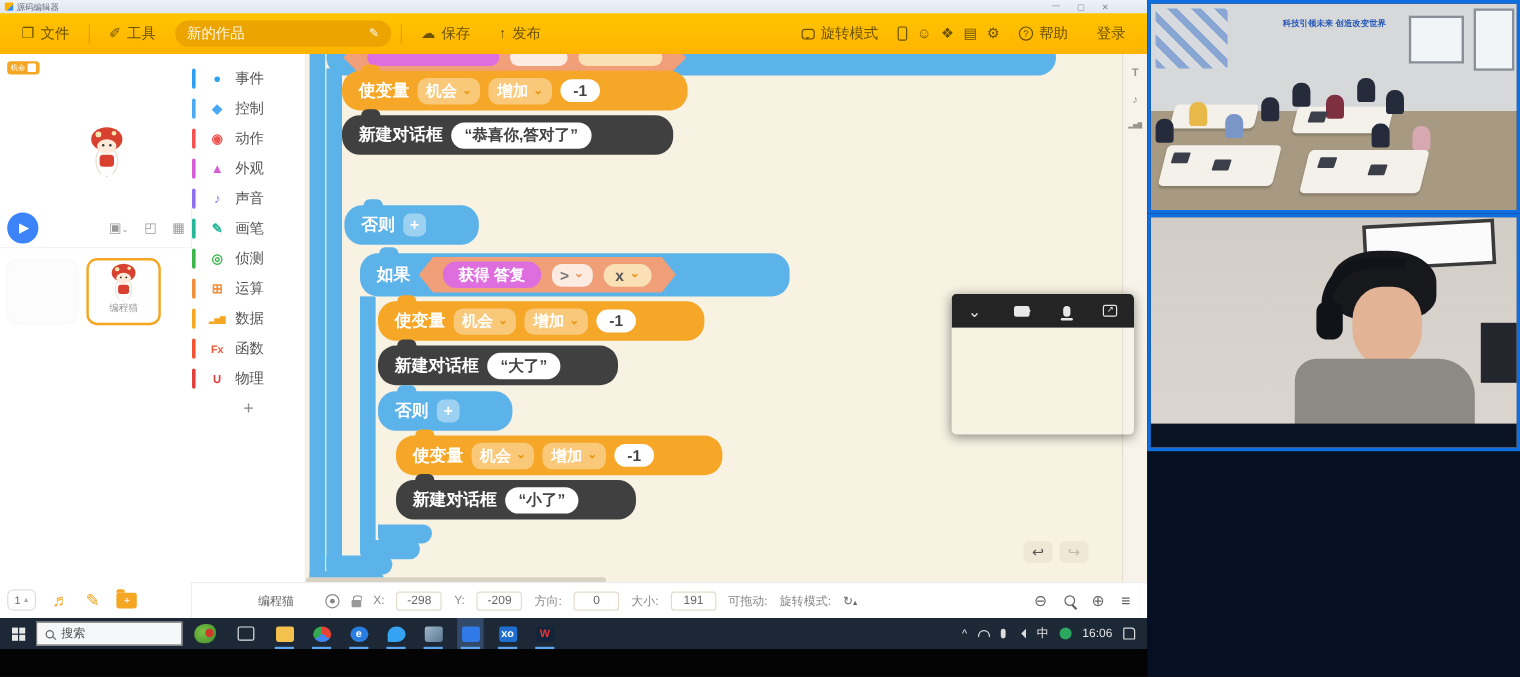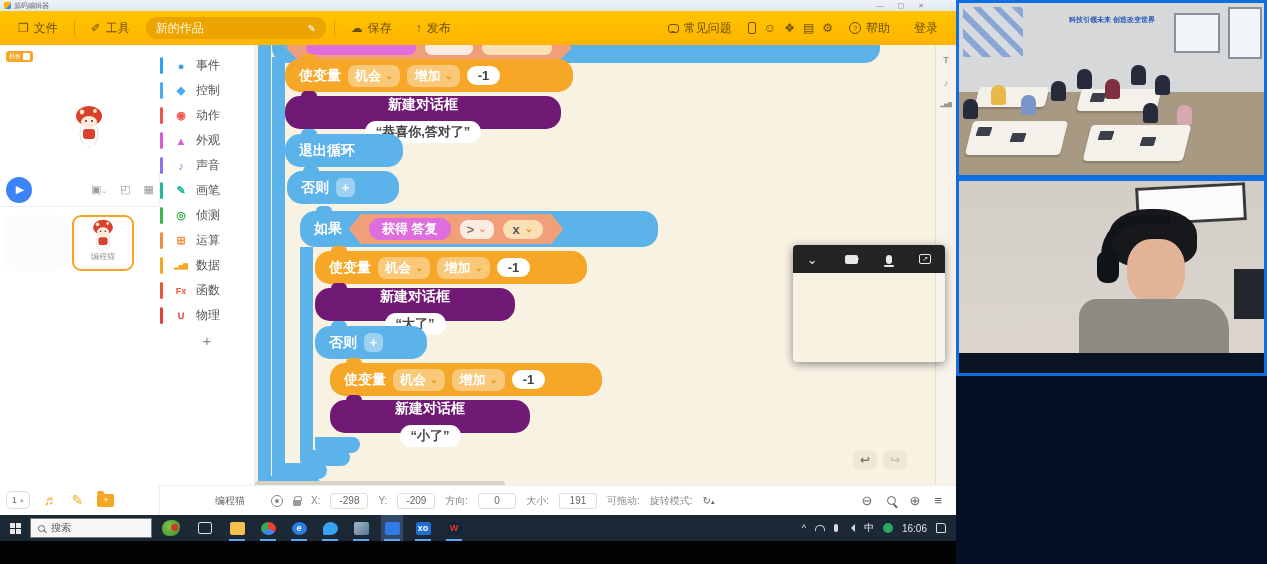--- a/index.html
+++ b/index.html
@@ -47,21 +47,21 @@
   .pcat { position:relative; height:25px; display:flex; align-items:center; gap:8px; padding-left:14px; font-size:12px; color:#555; cursor:pointer; }
   .pcat .strip { position:absolute; left:0; top:4px; width:3px; height:17px; border-radius:2px; }
   .pcat .cico { width:14px; text-align:center; font-size:11px; font-weight:bold; }
   .paddrow { height:25px; display:flex; align-items:center; justify-content:center; color:#888; font-size:15px; }
 
   
   .canvas { position:absolute; left:255px; top:45px; width:680px; height:440px; background:#f8f2e3; overflow:hidden; }
   .blk { position:absolute; height:33px; border-radius:15px; display:flex; align-items:center; gap:7px; padding:0 14px; color:#fff; font-weight:bold; font-size:14px; white-space:nowrap; }
   .blk:after { content:''; position:absolute; top:-5px; left:16px; width:16px; height:10px; border-radius:5px; background:inherit; }
   .orangeb { background:#f6a728; }
-  .magentab { background:#701a75;flex-direction:column; }
+  .magentab { background:#404040; }
   .blueb { background:#5cb3ea; }
   .chip { background:rgba(255,255,255,.38); border-radius:8px; padding:2px 7px; display:flex; align-items:center; gap:4px; font-size:13px; }
   .car { font-style:normal; font-size:10px; color:#e8930c; line-height:8px; }
   .oval { background:#fff; color:#444; border-radius:14px; padding:2px 11px; font-size:13px; }
   .hexc { background:#f09f78; clip-path:polygon(12px 0,calc(100% - 12px) 0,100% 50%,calc(100% - 12px) 100%,12px 100%,0 50%); display:flex; align-items:center; gap:9px; padding:4px 20px; height:30px; }
   .pillm { background:#de6ede; border-radius:14px; padding:2px 13px; font-size:13px; }
   .chippk { background:#fcebe1; border-radius:8px; padding:2px 7px; color:#777; display:flex; gap:4px; align-items:center; font-size:13px; }
   .pillcr { background:#fbe0b6; border-radius:12px; padding:2px 10px; color:#555; display:flex; gap:5px; align-items:center; font-size:13px; }
   .plusbtn { background:rgba(255,255,255,.4); border-radius:6px; width:19px; height:19px; display:flex; align-items:center; justify-content:center; font-size:13px; }
   .wall { position:absolute; width:13px; background:#5cb3ea; }
@@ -182,21 +182,21 @@
         <span class="ticon">☁</span>
         <span>保存</span>
       </span>
       <span class="tbtn">
         <span class="ticon">↑</span>
         <span>发布</span>
       </span>
       <span style="margin-left:auto"></span>
       <span class="tbtn">
         <span class="bubble"></span>
-        <span>常见问题</span>
+        <span>旋转模式</span>
       </span>
       <span class="phoneic"></span>
       <span class="ticon">☺</span>
       <span class="ticon">❖</span>
       <span class="ticon">▤</span>
       <span class="ticon">⚙</span>
       <span class="tbtn">
         <span class="helpc">?</span>
         <span>帮助</span>
       </span>
@@ -349,23 +349,20 @@
             <i class="car">⌄</i>
           </span>
         <span class="oval">-1</span>
       </div>
 
       <div class="blk magentab" style="left:30px;top:51px;width:276px">
         <span>新建对话框</span>
         <span class="oval">“恭喜你,答对了”</span>
       </div>
 
-      <div class="blk blueb" style="left:30px;top:89px;width:118px">
-        <span>退出循环</span>
-      </div>
 
       <div class="blk blueb" style="left:32px;top:126px;width:112px">
         <span>否则</span>
         <span class="plusbtn">+</span>
       </div>
 
       <div class="blk blueb" style="left:45px;top:166px;width:358px;height:36px">
         <span>如果</span>
         <span class="hexc">
           <span class="pillm">获得 答复</span>

